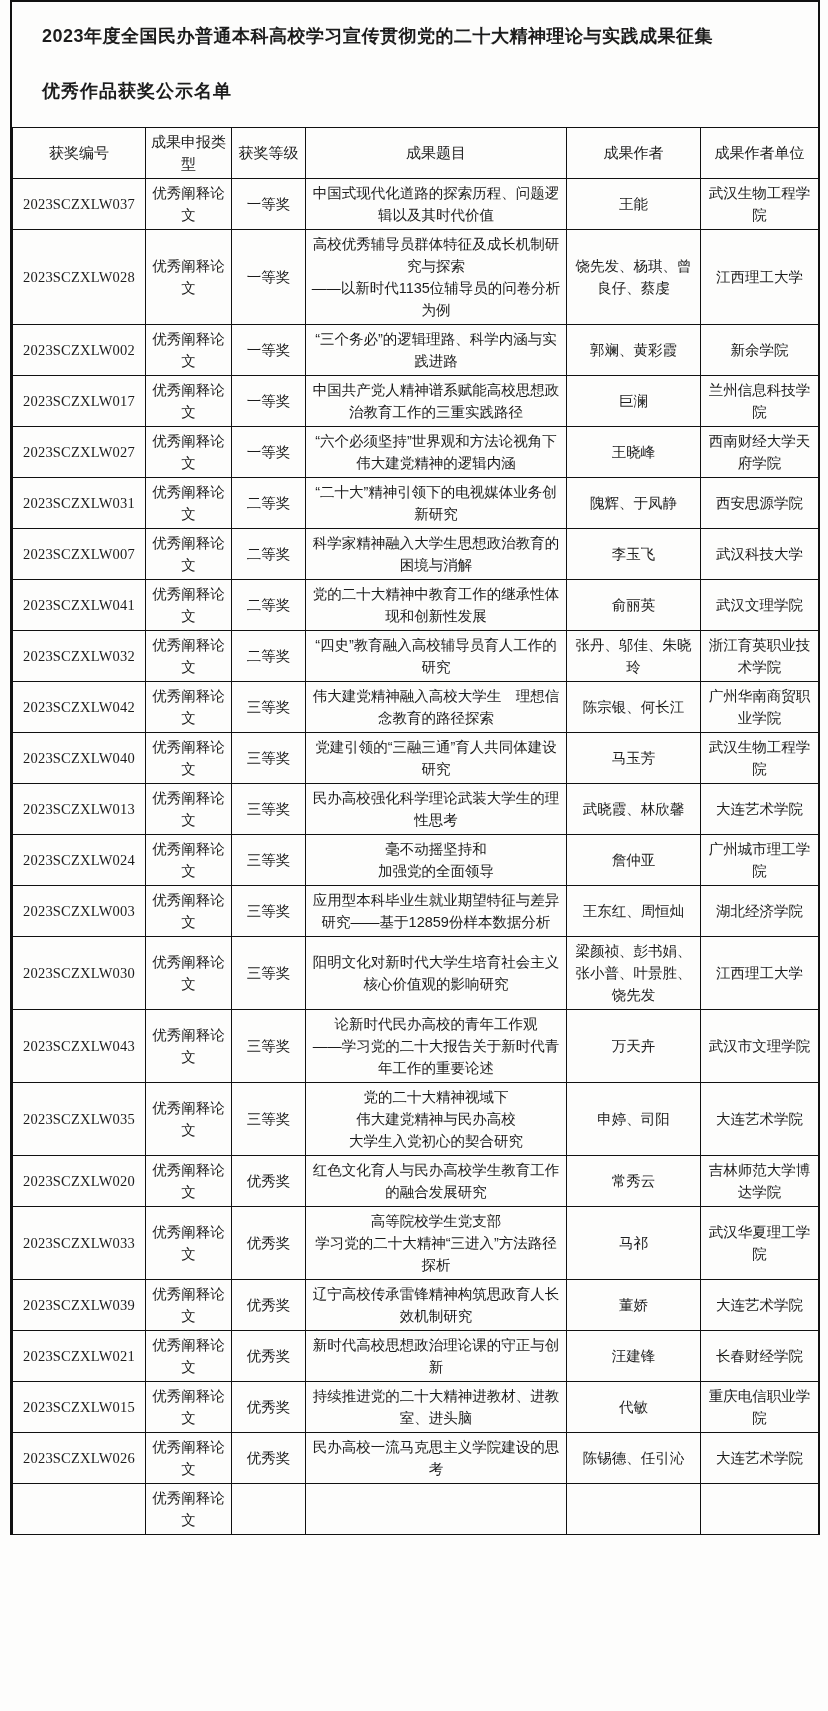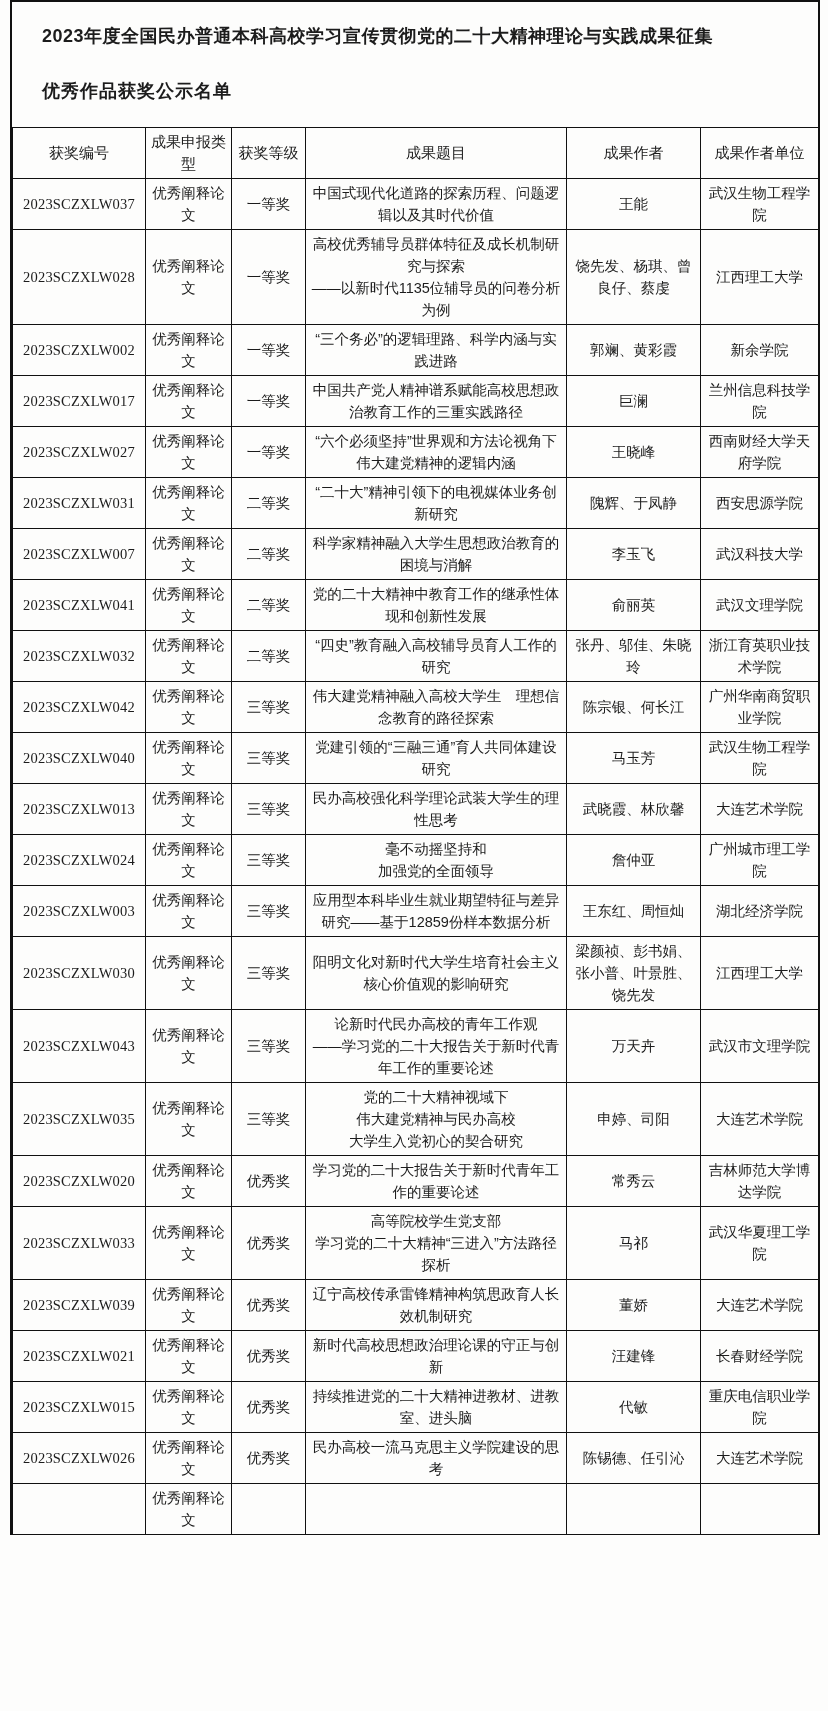--- a/index.html
+++ b/index.html
@@ -239,21 +239,21 @@
           <td class="cell-title">党的二十大精神视域下
 伟大建党精神与民办高校
 大学生入党初心的契合研究</td>
           <td class="cell-authors">申婷、司阳</td>
           <td class="cell-org">大连艺术学院</td>
         </tr>
         <tr>
           <td class="cell-id">2023SCZXLW020</td>
           <td class="cell-type">优秀阐释论文</td>
           <td class="cell-level">优秀奖</td>
-          <td class="cell-title">学习党的二十大报告关于新时代青年工作的重要论述</td>
+          <td class="cell-title">红色文化育人与民办高校学生教育工作的融合发展研究</td>
           <td class="cell-authors">常秀云</td>
           <td class="cell-org">吉林师范大学博达学院</td>
         </tr>
         <tr>
           <td class="cell-id">2023SCZXLW033</td>
           <td class="cell-type">优秀阐释论文</td>
           <td class="cell-level">优秀奖</td>
           <td class="cell-title">高等院校学生党支部
 学习党的二十大精神“三进入”方法路径探析</td>
           <td class="cell-authors">马祁</td>

